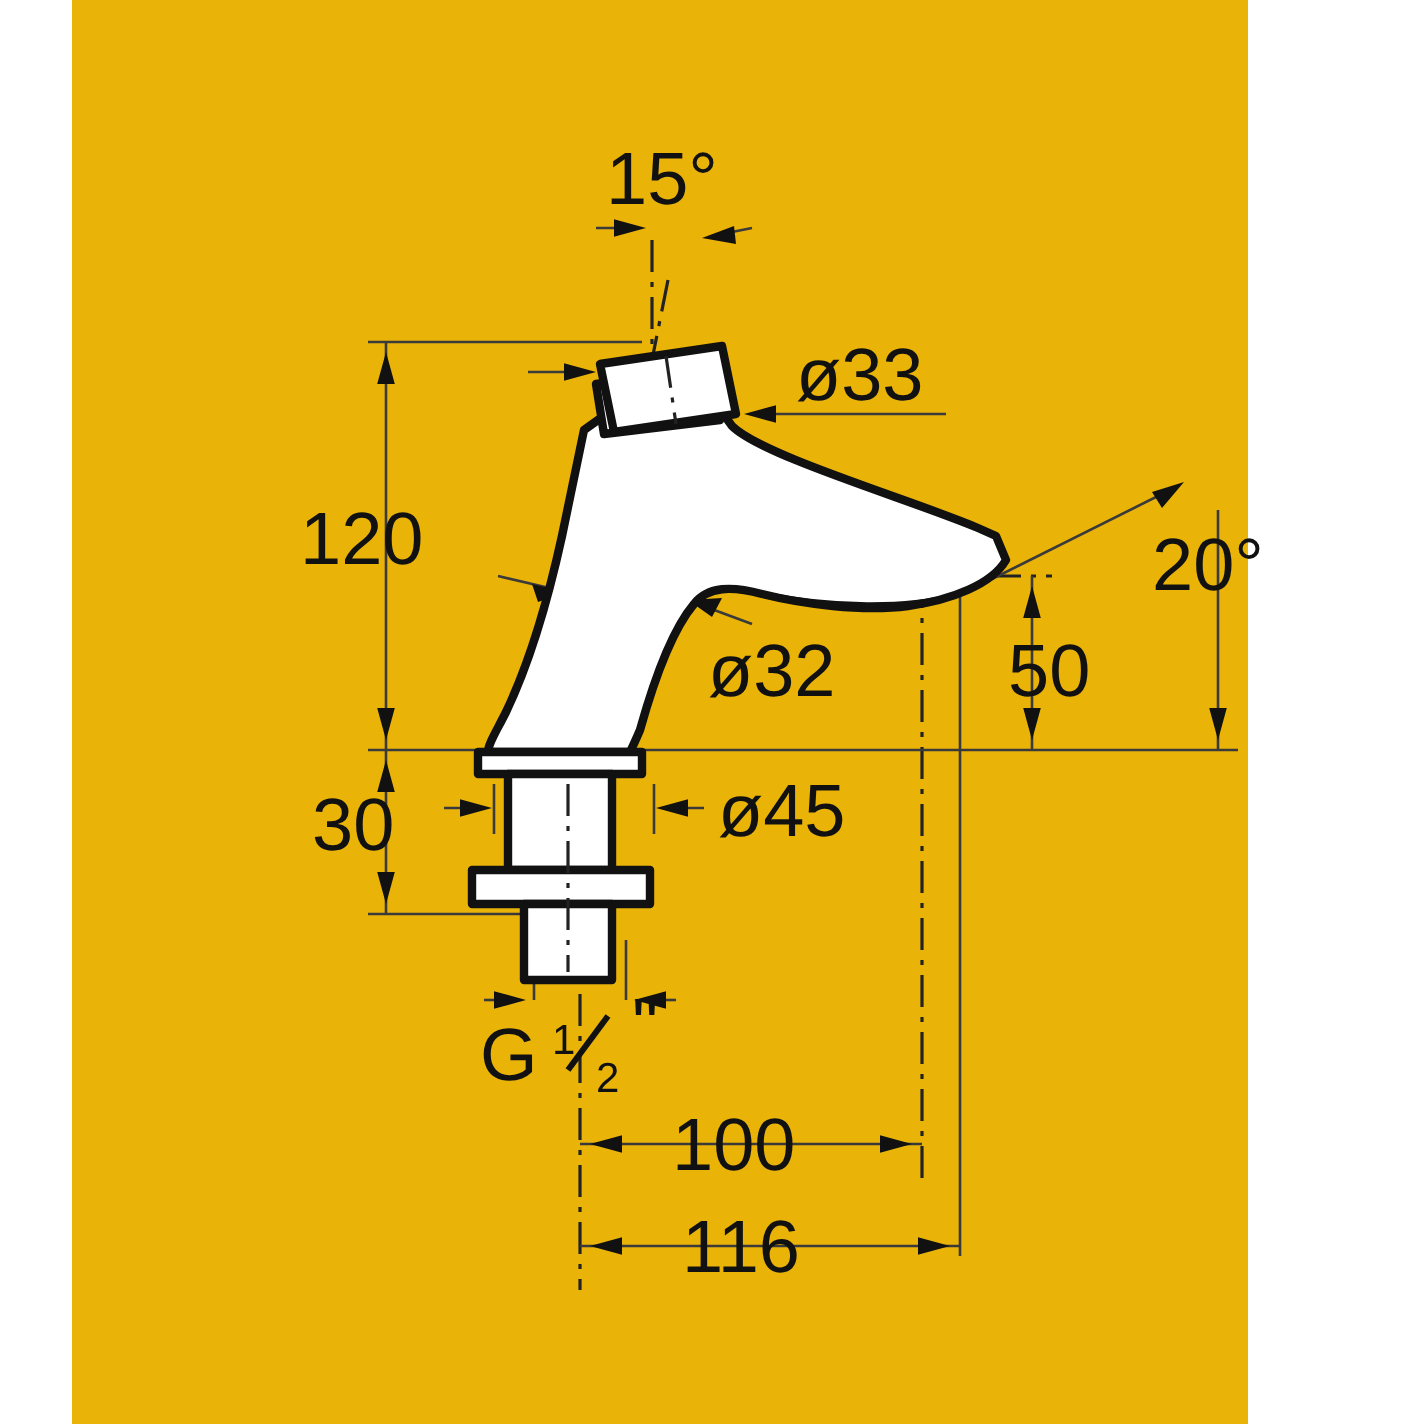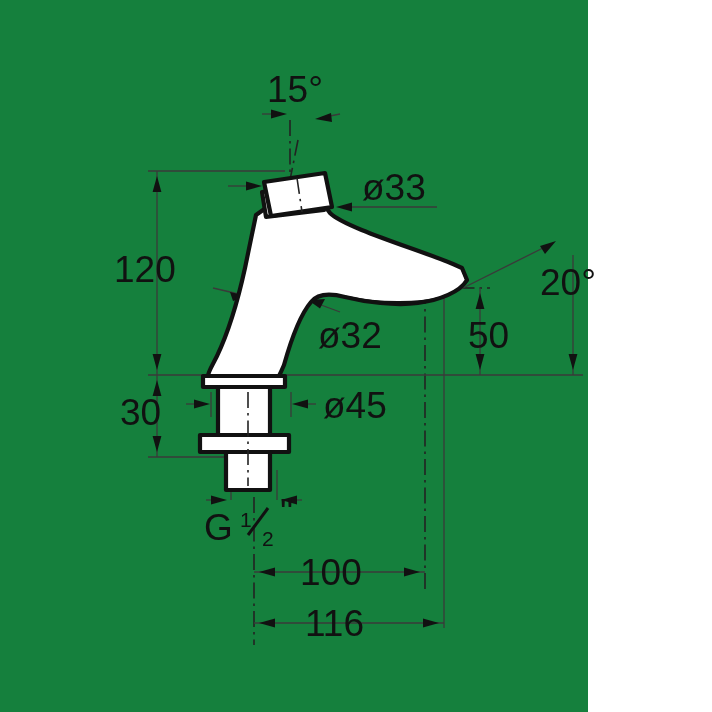--- a/index.html
+++ b/index.html
@@ -10,21 +10,22 @@
   body {
     width: 712px;
     height: 712px;
     font-family: "Liberation Sans", sans-serif;
     overflow: hidden;
   }
   #drawing-root {
     position: relative;
     width: 588px;
     height: 712px;
-    background: #15803d;
+    background: #eab308;
+    margin-left: 36px;
   }
   svg#tech-drawing {
     display: block;
     width: 712px;
     height: 712px;
   }
   .dim-text {
     font-family: "Liberation Sans", sans-serif;
     font-size: 37px;
     fill: #111111;

